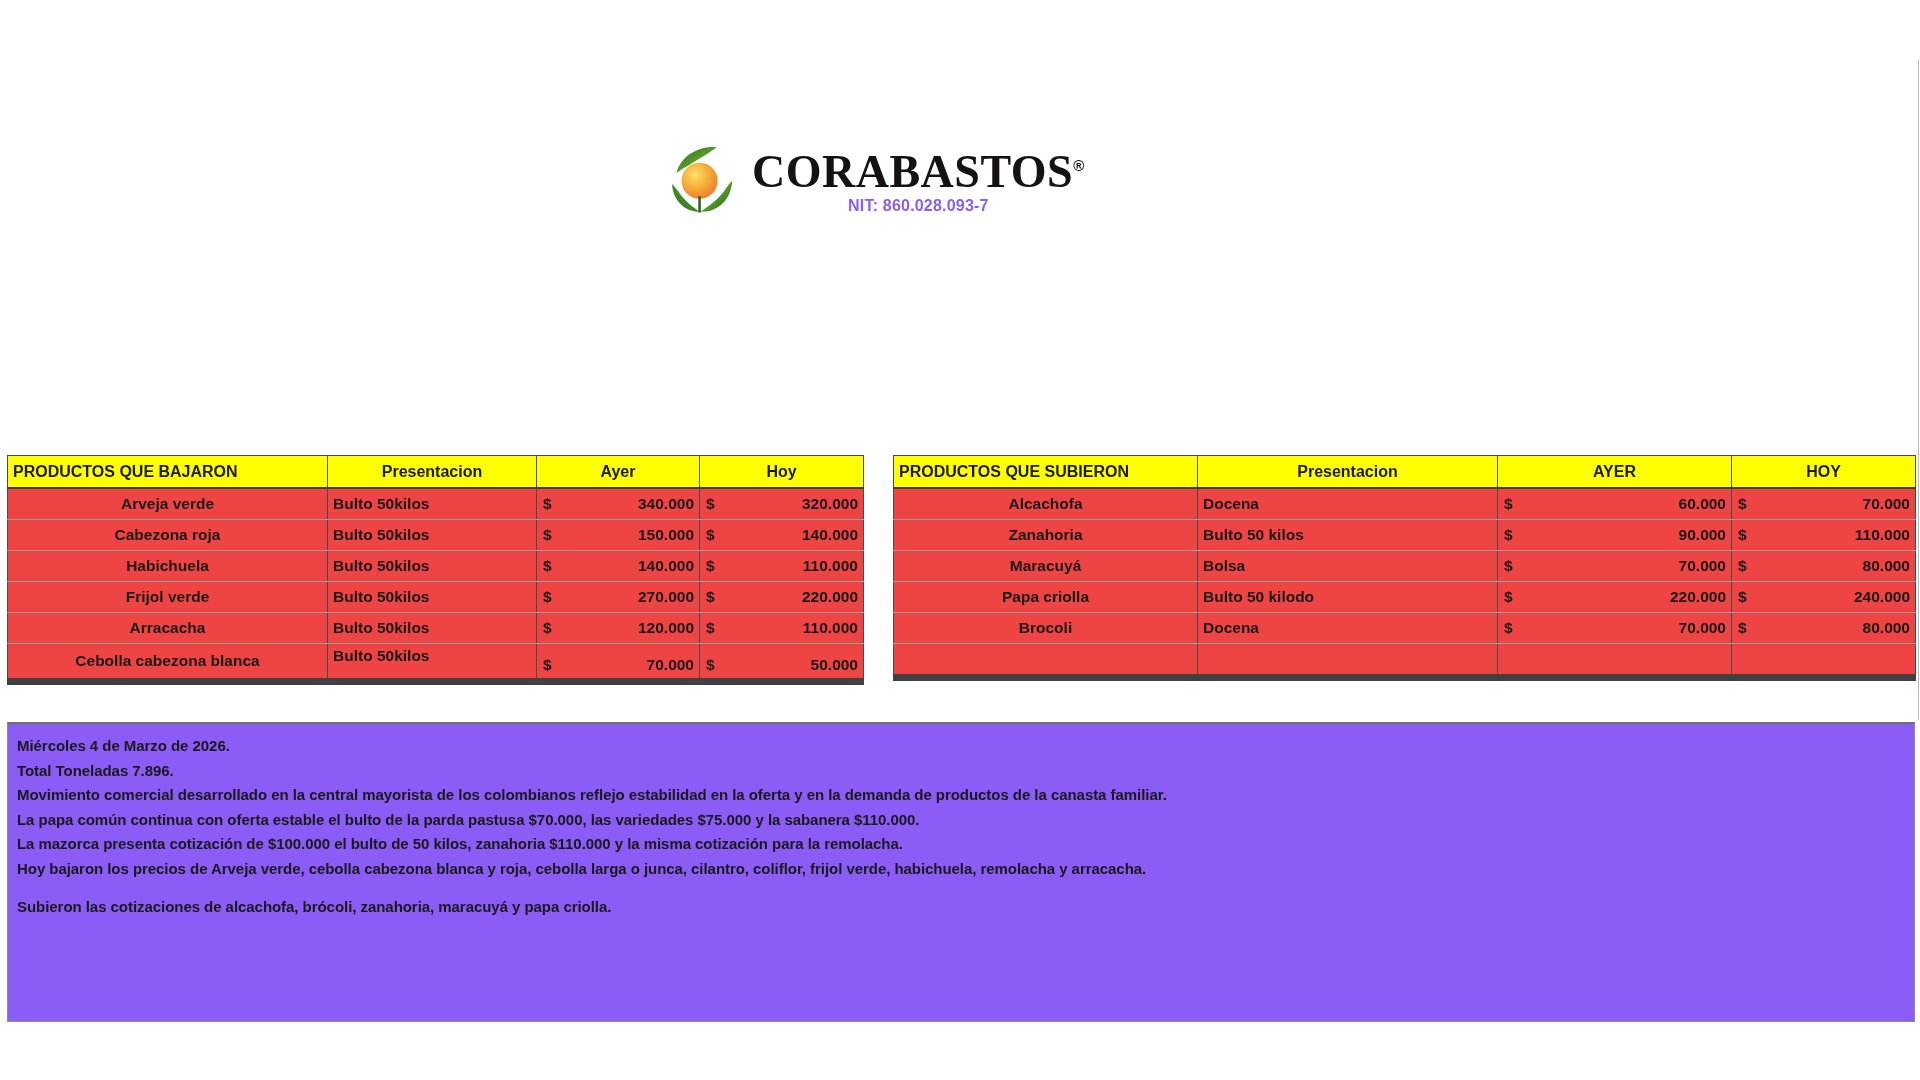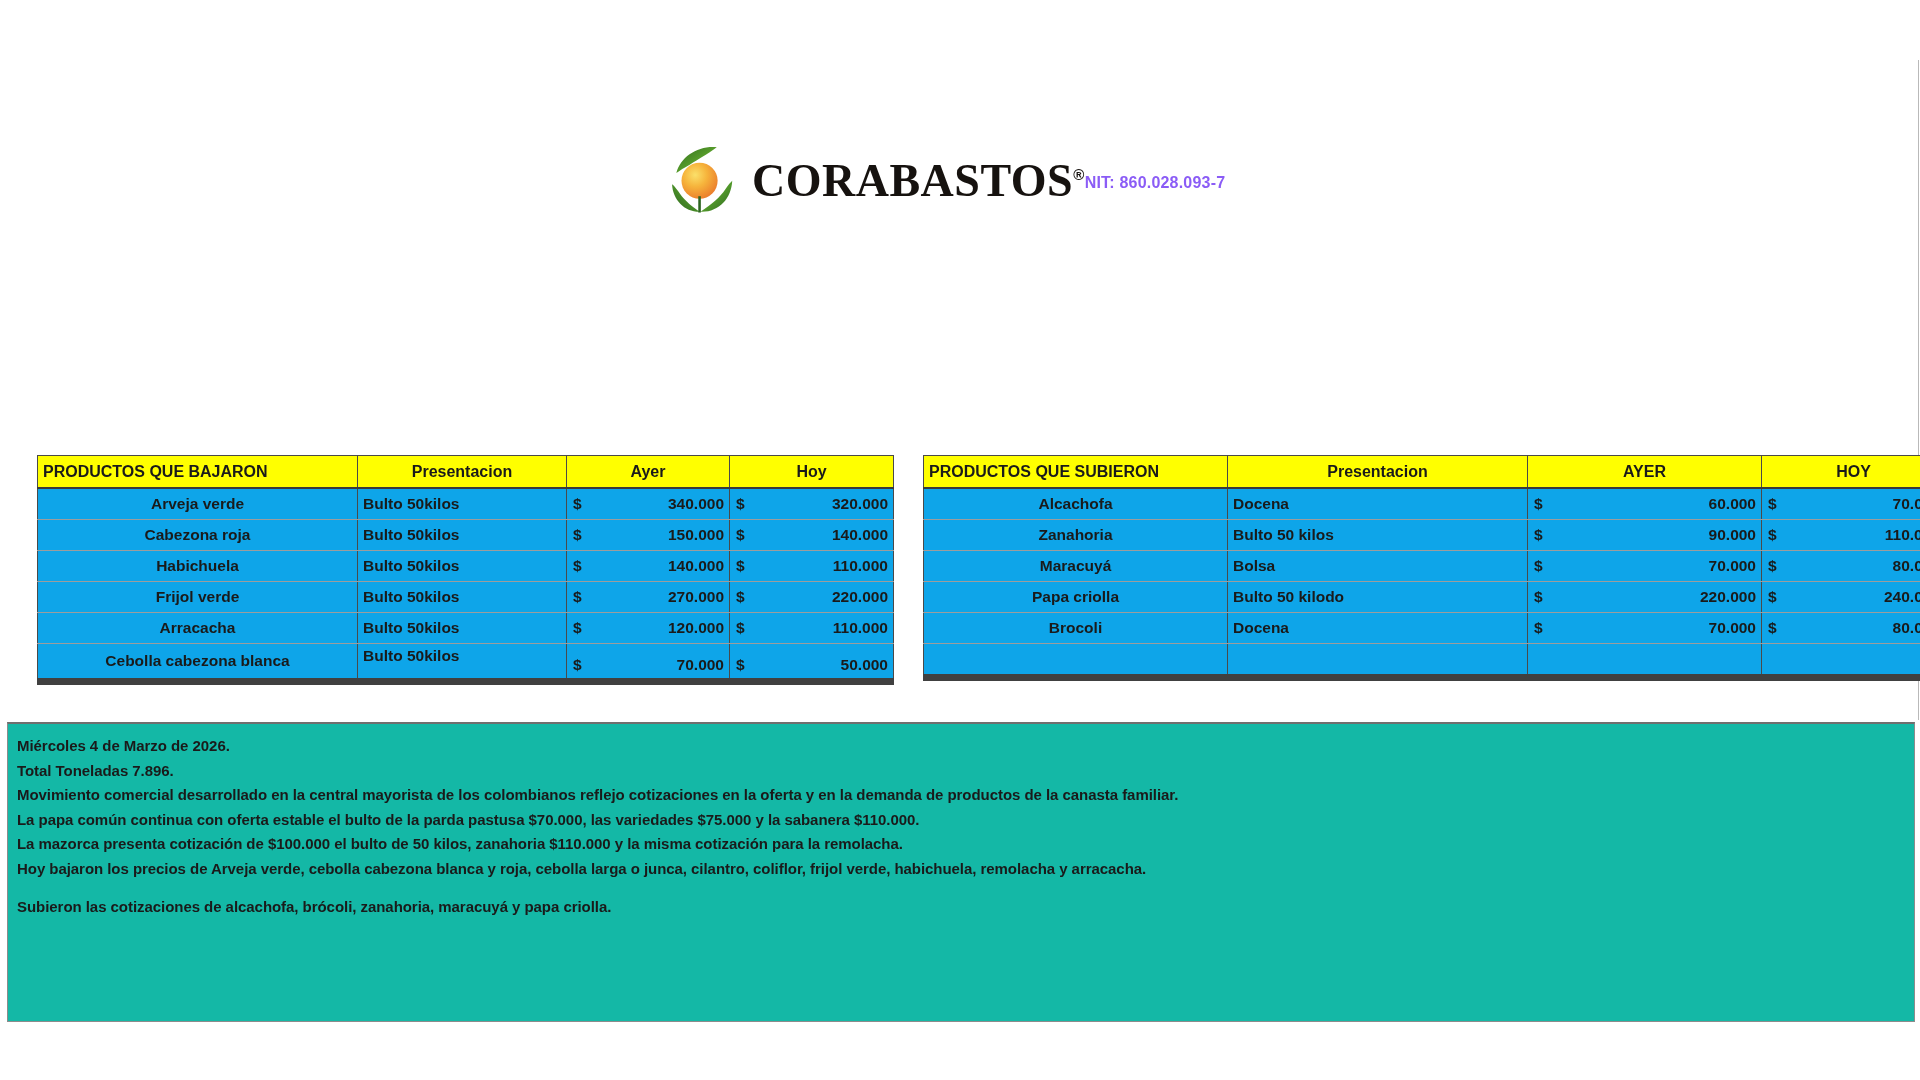--- a/index.html
+++ b/index.html
@@ -37,21 +37,21 @@
     gap: 6px;
   }
   .logo-mark {
     width: 86px;
     height: 86px;
     flex: 0 0 86px;
     position: relative;
   }
   .logo-text-wrap {
     display: flex;
-    flex-direction: row;
+    flex-direction: column;
     align-items: center;
     line-height: 1;
     padding-top: 4px;
   }
   .logo-word {
     font-family: "Liberation Serif", serif;
     font-weight: 700;
     font-size: 46px;
     letter-spacing: 0.5px;
     color: #16120f;
@@ -73,22 +73,21 @@
     white-space: nowrap;
   }
 
   
   .price-table {
     position: absolute;
     border-collapse: collapse;
     table-layout: fixed;
     font-size: 15.5px;
     font-weight: 700;
-    background: #0ea5e9;
-    margin-left: 30px;
+    background: #ef4444;
   }
   .price-table td, .price-table th {
     border: 1px solid #4a4a4a;
     padding: 0 5px;
     vertical-align: middle;
     white-space: nowrap;
     overflow: hidden;
   }
   .price-table thead th {
     background: #ffff00;
@@ -130,21 +129,21 @@
 
   
   .notes-box {
     position: absolute;
     left: 7px;
     top: 722px;
     width: 1908px;
     height: 300px;
     border: 1px solid #8c8c8c;
     border-top: 2px solid #6f6f6f;
-    background: #14b8a6;
+    background: #8b5cf6;
     box-sizing: border-box;
     padding: 10px 0 0 9px;
   }
   .notes-line {
     font-size: 15px;
     font-weight: 700;
     color: #1a1a1a;
     line-height: 24.5px;
     white-space: nowrap;
     letter-spacing: -0.05px;
@@ -305,18 +304,18 @@
       <td class="cell-pres"></td>
       <td class="cell-money"></td>
       <td class="cell-money"></td>
     </tr>
   </tbody>
 </table>
 
 <div class="notes-box">
   <div class="notes-line">Miércoles 4 de Marzo de 2026.</div>
   <div class="notes-line">Total Toneladas 7.896.</div>
-  <div class="notes-line">Movimiento comercial desarrollado en la central mayorista de los colombianos reflejo cotizaciones en la oferta y en la demanda de productos de la canasta familiar.</div>
+  <div class="notes-line">Movimiento comercial desarrollado en la central mayorista de los colombianos reflejo estabilidad en la oferta y en la demanda de productos de la canasta familiar.</div>
   <div class="notes-line">La papa común continua con oferta estable el bulto de la parda pastusa $70.000, las variedades $75.000 y la sabanera $110.000.</div>
   <div class="notes-line">La mazorca presenta cotización de $100.000 el bulto de 50 kilos, zanahoria $110.000 y la misma cotización para la remolacha.</div>
   <div class="notes-line">Hoy bajaron los precios de Arveja verde, cebolla cabezona blanca y roja, cebolla larga o junca, cilantro, coliflor, frijol verde, habichuela, remolacha y arracacha.</div>
   <div class="notes-line spaced">Subieron las cotizaciones de alcachofa, brócoli, zanahoria, maracuyá y papa criolla.</div>
 </div>
 
 </body></html>

